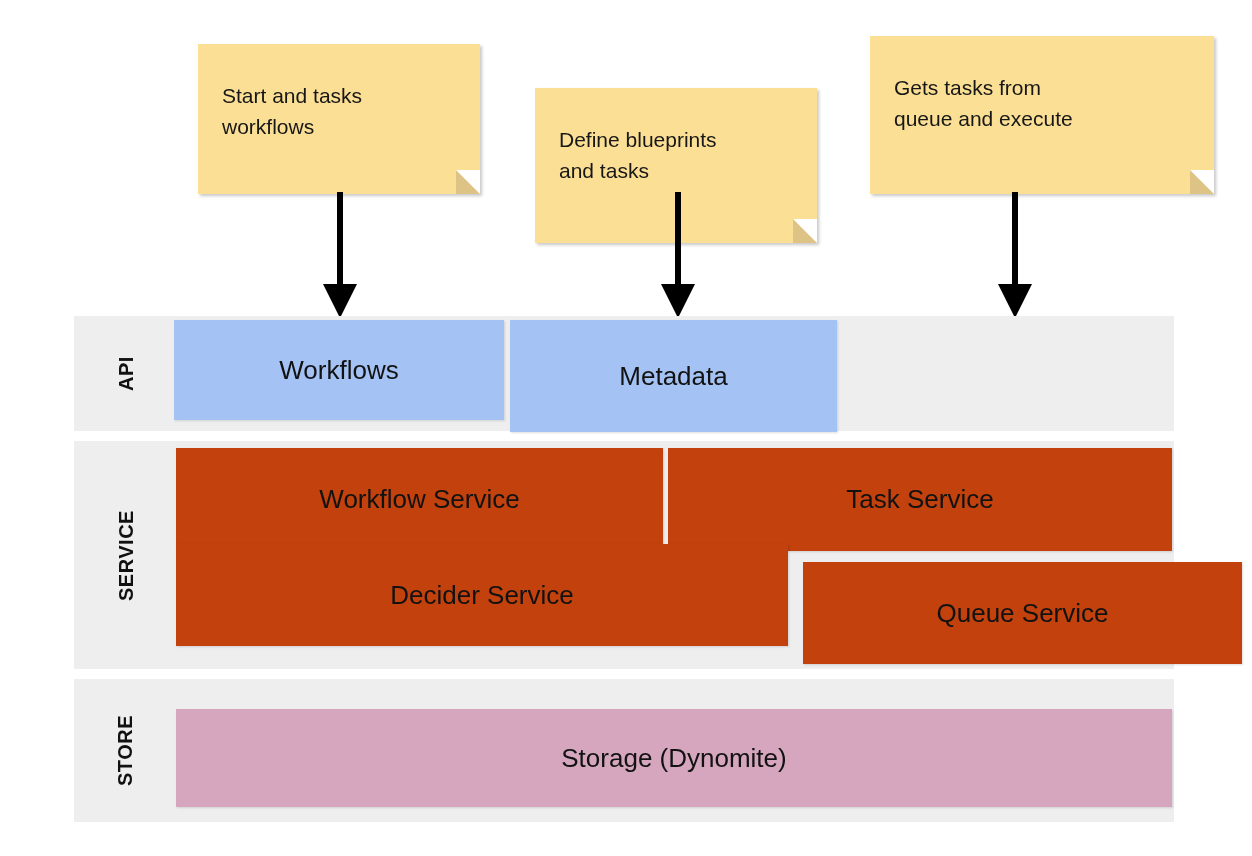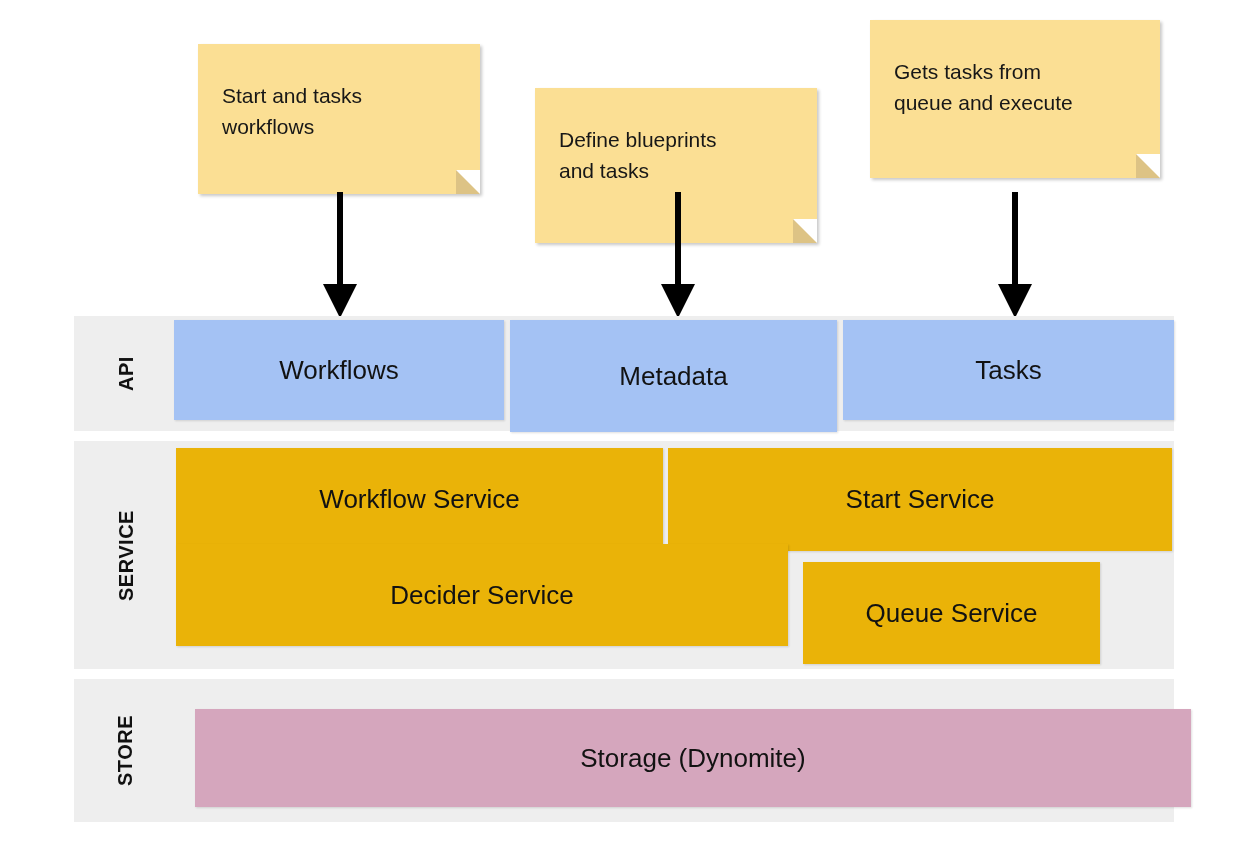--- a/index.html
+++ b/index.html
@@ -85,41 +85,41 @@
     position: absolute;
     box-sizing: border-box;
     display: flex;
     align-items: center;
     justify-content: center;
     font-size: 26px;
     color: #121212;
     box-shadow: 1px 1px 2px rgba(0,0,0,0.13);
   }
   .cell.api   { background: #a4c2f4; }
-  .cell.svc   { background: #eab308; }
+  .cell.svc   { background: #c2410c; }
   .cell.store { background: #d5a6bd; }
 </style>
 </head>
 <body>
 
 <div id="canvas">
 
   <div class="note" style="left:198px; top:44px; width:282px; height:150px;">
     <span class="note-text">Start and tasks
 workflows</span>
     <span class="fold"></span>
   </div>
 
   <div class="note" style="left:535px; top:40px; width:282px; height:155px;margin-top:48px;">
     <span class="note-text">Define blueprints
 and tasks</span>
     <span class="fold"></span>
   </div>
 
-  <div class="note" style="left:870px; top:20px; width:290px; height:158px;">
+  <div class="note" style="left:870px; top:36px; width:344px; height:158px;">
     <span class="note-text">Gets tasks from
 queue and execute</span>
     <span class="fold"></span>
   </div>
 
   <svg class="arrow" style="left:310px; top:192px;" width="60" height="128" viewBox="0 0 60 128">
     <rect x="27" y="0" width="6" height="94" fill="#000000"></rect>
     <polygon points="13,92 47,92 30,126" fill="#000000"></polygon>
   </svg>
 
@@ -137,44 +137,41 @@
     <div class="band-label">
       <span>API</span>
     </div>
   </div>
   <div class="cell api" style="left:174px; top:320px; width:330px; height:100px;">
     <span>Workflows</span>
   </div>
   <div class="cell api" style="left:510px; top:320px; width:327px; height:112px;">
     <span>Metadata</span>
   </div>
-  <div class="cell api" style="left:843px; top:320px; width:331px; height:100px;">
-    <span>Tasks</span>
-  </div>
 
   <div class="band" style="left:74px; top:441px; width:1100px; height:228px;">
     <div class="band-label">
       <span>SERVICE</span>
     </div>
   </div>
   <div class="cell svc" style="left:176px; top:448px; width:487px; height:103px;">
     <span>Workflow Service</span>
   </div>
   <div class="cell svc" style="left:668px; top:448px; width:504px; height:103px;">
-    <span>Start Service</span>
+    <span>Task Service</span>
   </div>
   <div class="cell svc" style="left:176px; top:544px; width:612px; height:102px;">
     <span>Decider Service</span>
   </div>
-  <div class="cell svc" style="left:803px; top:562px; width:297px; height:102px;">
+  <div class="cell svc" style="left:803px; top:562px; width:439px; height:102px;">
     <span>Queue Service</span>
   </div>
 
   <div class="band" style="left:74px; top:679px; width:1100px; height:143px;">
     <div class="band-label">
       <span>STORE</span>
     </div>
   </div>
-  <div class="cell store" style="left:176px; top:709px; width:996px; height:98px;margin-left:19px;">
+  <div class="cell store" style="left:176px; top:709px; width:996px; height:98px;">
     <span>Storage (Dynomite)</span>
   </div>
 
 </div>
 
 </body></html>

